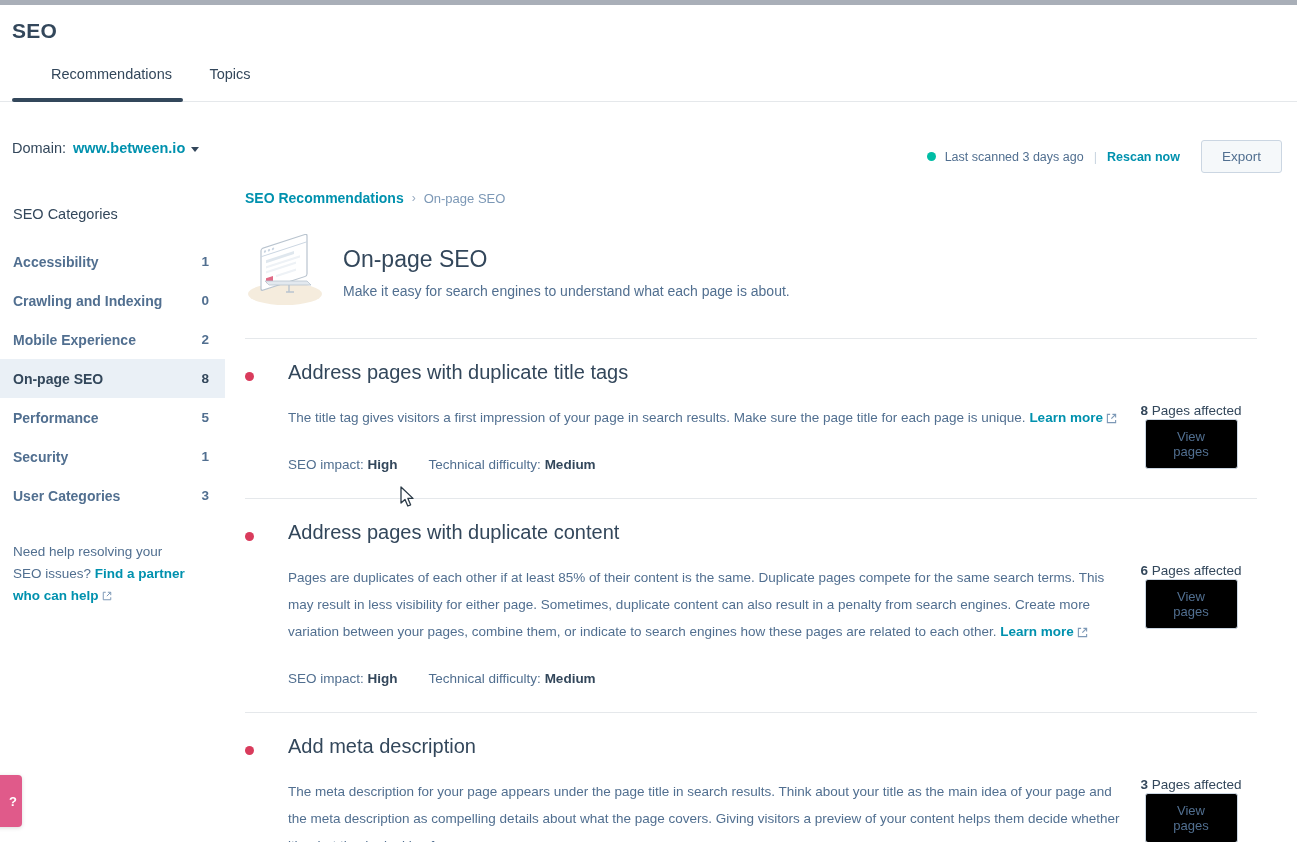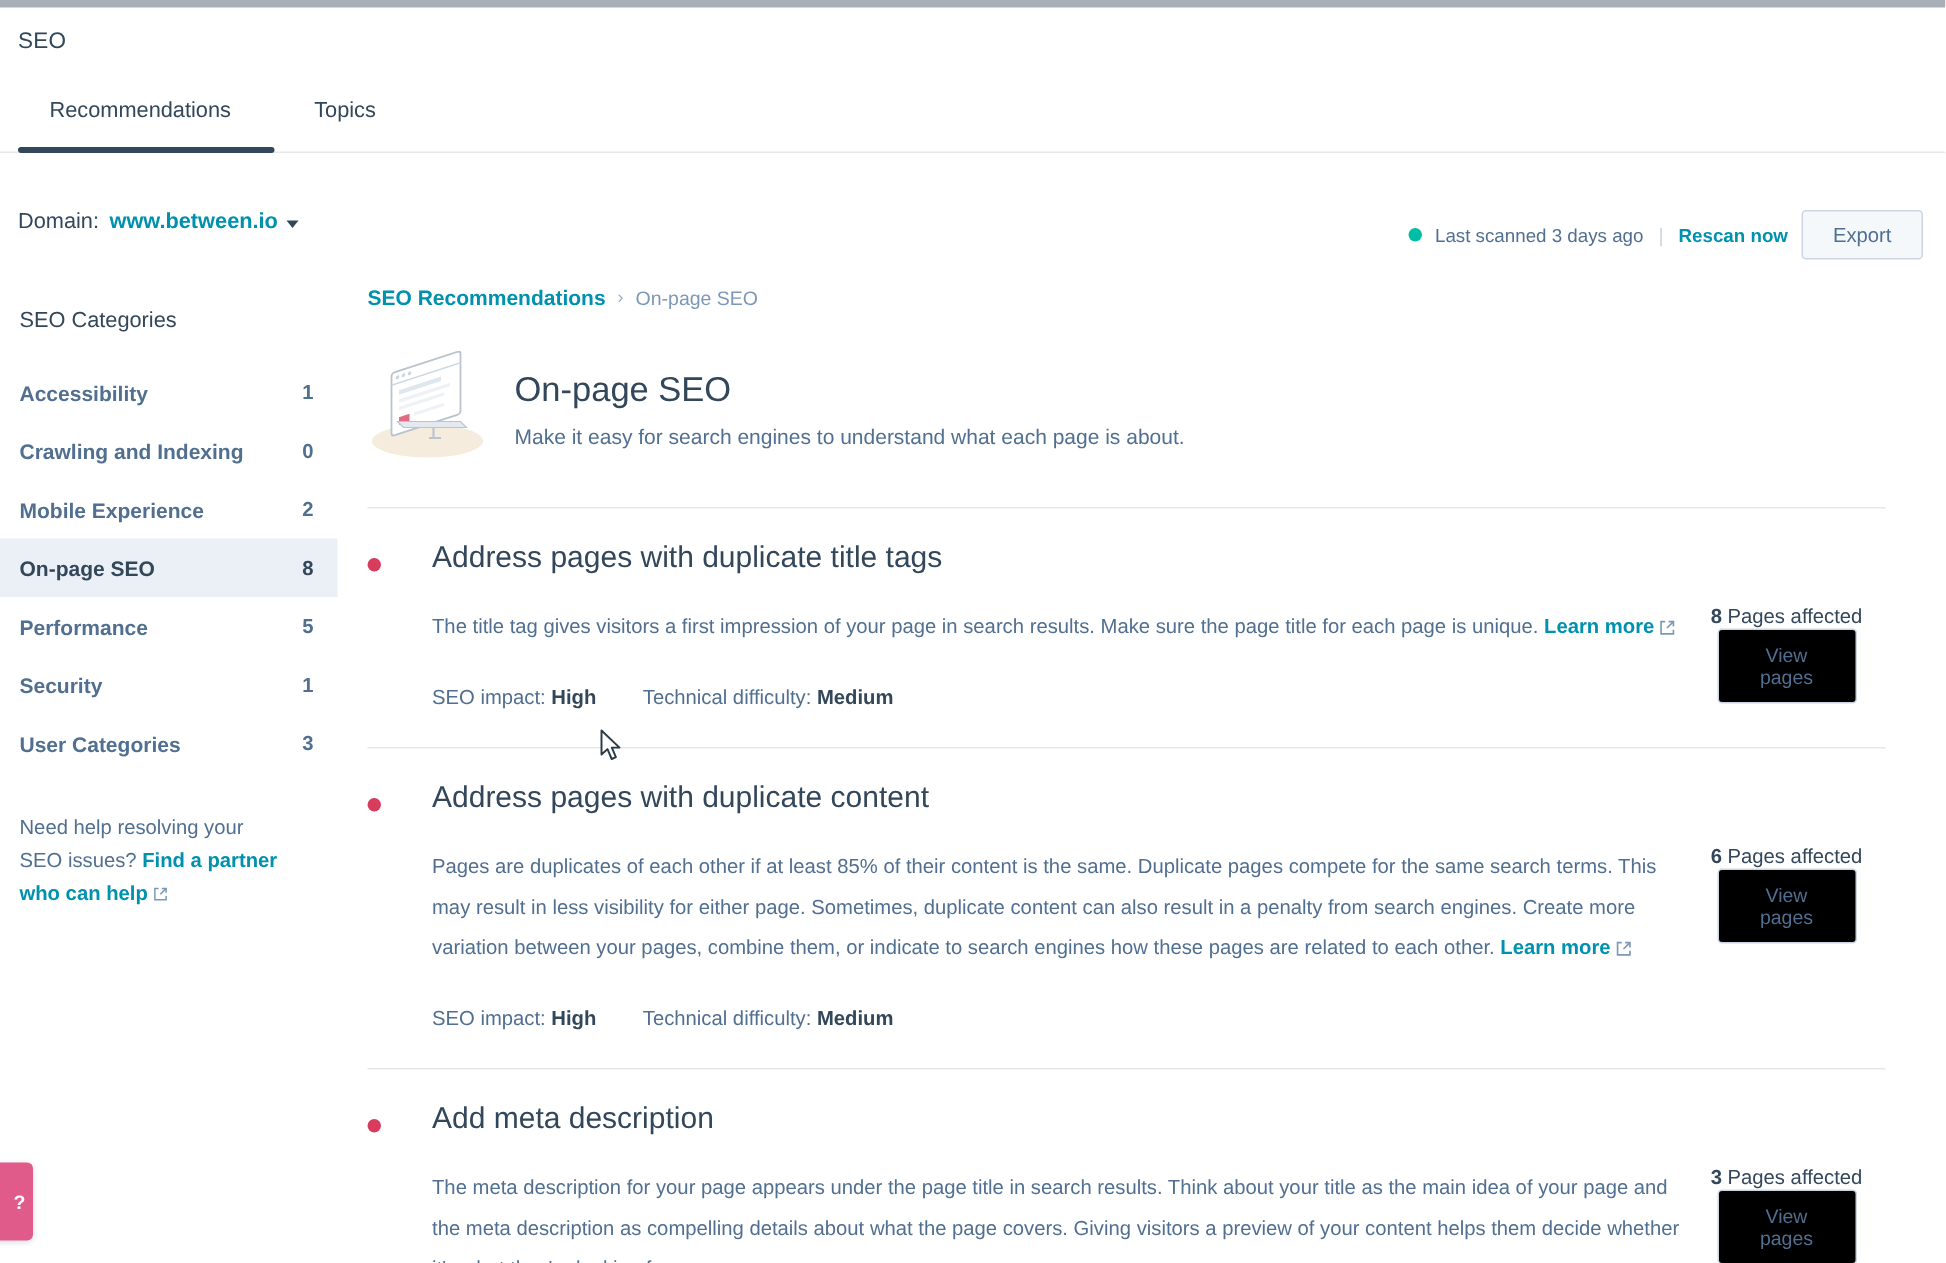--- a/index.html
+++ b/index.html
@@ -13,36 +13,36 @@
 
   
   .top-strip {
     position: absolute; top: 0; left: 0; width: 1297px; height: 5px;
     background: #a9afb8;
   }
 
   
   .page-title {
     position: absolute; left: 12px; top: 19px;
-    font-size: 15px; font-weight: 400; color: #33475b;
+    font-size: 21px; font-weight: 700; color: #33475b;
     letter-spacing: .2px;
   }
 
   
   .tabs {
     position: absolute; left: 0; top: 56px; width: 1297px; height: 46px;
     border-bottom: 1px solid #e5e8eb;
   }
   .tab {
     position: absolute; top: 0; height: 46px;
     font-size: 14.5px; color: #33475b;
     display: flex; align-items: flex-start; padding-top: 10px;
     cursor: pointer;
   }
-  .tab-recommendations { left: 8px; width: 171px; justify-content: center; }
+  .tab-recommendations { left: 26px; width: 171px; justify-content: center; }
   .tab-topics { left: 183px; width: 94px; justify-content: center; }
   .tab-underline {
     position: absolute; left: 12px; top: 98px; width: 171px; height: 4px;
     background: #33475b; border-radius: 2px;
   }
 
   
   .domain-bar {
     position: absolute; left: 12px; top: 140px;
     display: flex; align-items: center; gap: 7px;
@@ -65,21 +65,21 @@
     display: flex; align-items: center; gap: 9px;
   }
   .scan-dot {
     width: 9px; height: 9px; border-radius: 50%;
     background: #00bda5; flex: none;
   }
   .scan-text { font-size: 12.5px; color: #516f90; }
   .scan-sep { color: #cbd6e2; font-size: 13px; margin: 0 1px; }
   .rescan-link { font-size: 12.5px; color: #0091ae; font-weight: 700; cursor: pointer; }
   .export-btn {
-    margin-left: 0;
+    margin-left: 12px;
     padding: 8px 20px;
     font-size: 13.5px; color: #516f90;
     background: #f5f8fa;
     border: 1px solid #cbd6e2;
     border-radius: 3px; cursor: pointer;
     font-family: "Liberation Sans", sans-serif;
   }
 
   
   .sidebar {

